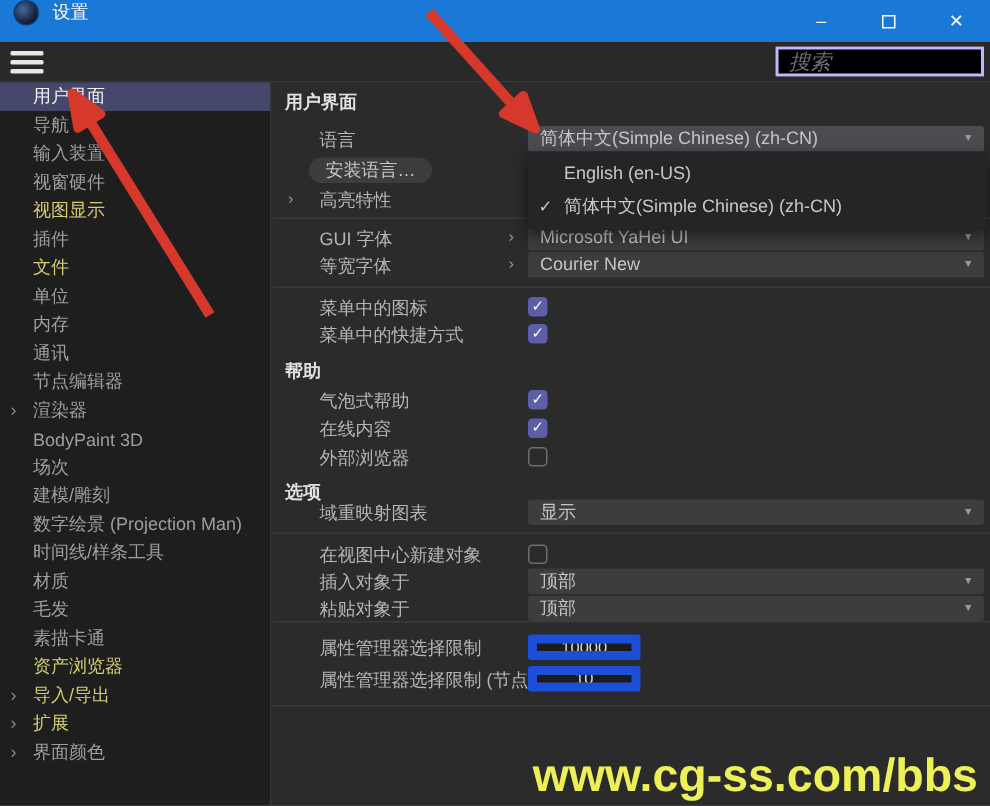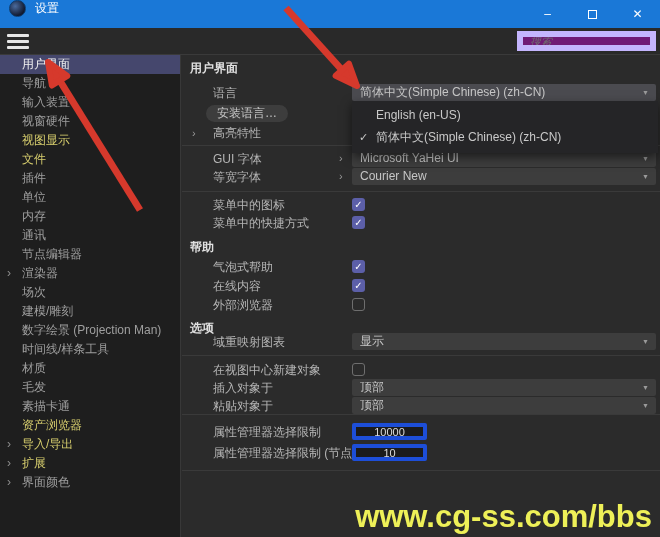--- a/index.html
+++ b/index.html
@@ -21,22 +21,22 @@
   .wc { width:45px; height:28px; display:flex; align-items:center;
     justify-content:center; color:#fff; font-size:12px; }
   .wc .maxbox { width:9px; height:9px; border:1px solid #fff; display:block; }
   
   .toolbar { position:absolute; top:28px; left:0; right:0; height:27px;
     background:#292929; border-bottom:1px solid #3a3a3a; }
   .hamburger { position:absolute; left:7px; top:6px; width:22px; height:15px;
     display:flex; flex-direction:column; justify-content:space-between; }
   .hamburger i { display:block; height:3px; background:#e6e6e6; border-radius:1px; }
   .search { position:absolute; left:517px; top:3px; width:139px; height:20px;
-    background:#701a75; border:6px solid #c4b5fd; color:#aaa; outline:none;
-    font-style:italic; font-size:11px; padding:0 7px;
+    background:#000000; border:2px solid #c4b5fd; color:#aaa; outline:none;
+    font-style:italic; font-size:14px; padding:0 7px;
     font-family:"Liberation Sans","DejaVu Sans",sans-serif; }
   .search::placeholder { color:#6f6f6f; font-style:italic; }
   
   .sidebar { position:absolute; top:55px; left:0; bottom:0; width:181px;
     background:#1e1e1e; border-right:1px solid #383838; }
   .si { height:19px; display:flex; align-items:center; color:#9f9f9f;
     padding-left:22px; position:relative; white-space:nowrap; }
   .si .chev { position:absolute; left:7px; top:0; line-height:19px;
     font-size:12px; color:#8d8d8d; }
   .si.sel { background:#45476d; color:#f2f2f2; }
@@ -57,21 +57,21 @@
     font-size:7px; color:#9a9a9a; font-style:normal; }
   .subchev { position:absolute; left:157px; top:0; line-height:17px;
     font-size:11px; color:#9a9a9a; }
   .hlchev { position:absolute; left:10px; top:0; line-height:18px;
     font-size:11px; color:#9a9a9a; }
   .cb { position:absolute; left:170px; top:2px; width:13px; height:13px;
     border-radius:3px; text-align:center; line-height:13px; font-size:10px; }
   .cb.on { background:#5c5fa8; color:#fff; }
   .cb.off { border:1px solid #6e6e6e; color:transparent; }
   .numfield { position:absolute; left:170px; top:0; width:75px; height:17px;
-    background:#1b1b1b; border:4px solid #1d4ed8; border-radius:2px;
+    background:#1b1b1b; border:6px solid #1d4ed8; border-radius:2px;
     color:#dcdcdc; font-size:11px; text-align:center; outline:none;
     font-family:"Liberation Sans","DejaVu Sans",sans-serif; }
   .pillbtn { position:absolute; left:24px; top:0; height:17px; padding:0 11px;
     background:#3d3d3d; border:none; border-radius:9px; color:#c6c6c6;
     font-size:12px; line-height:17px; white-space:nowrap;
     font-family:"Liberation Sans","DejaVu Sans",sans-serif; }
   .divider { position:absolute; left:0; width:478px; height:1px; background:#3a3a3a; }
   
   .popup { position:absolute; left:170px; top:46px; width:306px; height:52px;
     background:#252527; box-shadow:0 4px 10px rgba(0,0,0,.55); z-index:5;
@@ -120,41 +120,44 @@
       </div>
     <div class="si">
         <span>输入装置</span>
       </div>
     <div class="si">
         <span>视窗硬件</span>
       </div>
     <div class="si yel">
         <span>视图显示</span>
       </div>
+    <div class="si">
+        <span>插件</span>
+      </div>
     <div class="si yel">
         <span>文件</span>
-      </div>
-    <div class="si">
-        <span>插件</span>
       </div>
     <div class="si">
         <span>单位</span>
       </div>
     <div class="si">
         <span>内存</span>
       </div>
     <div class="si">
         <span>通讯</span>
       </div>
     <div class="si">
         <span>节点编辑器</span>
       </div>
     <div class="si">
         <span class="chev">›</span>
         <span>渲染器</span>
+      </div>
+    <div class="si">
+        <span>BodyPaint 3D</span>
       </div>
     <div class="si">
         <span>场次</span>
       </div>
     <div class="si">
         <span>建模/雕刻</span>
       </div>
     <div class="si">
         <span>数字绘景 (Projection Man)</span>
       </div>

